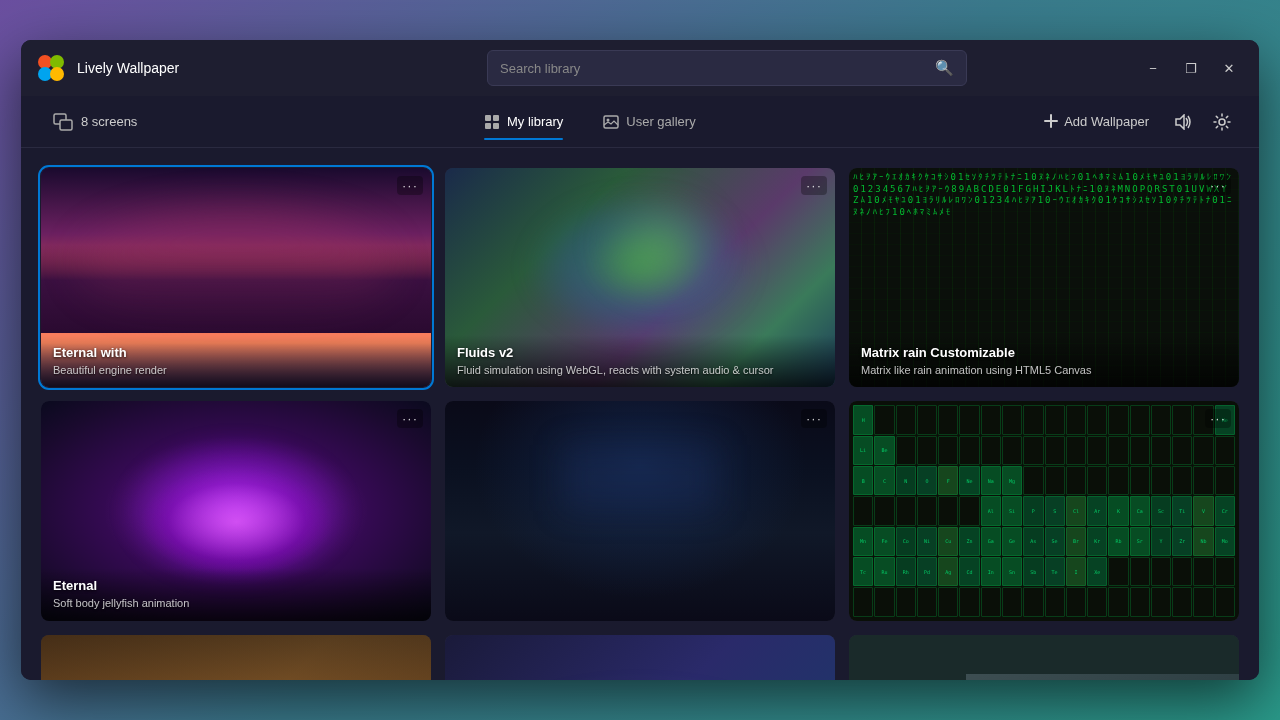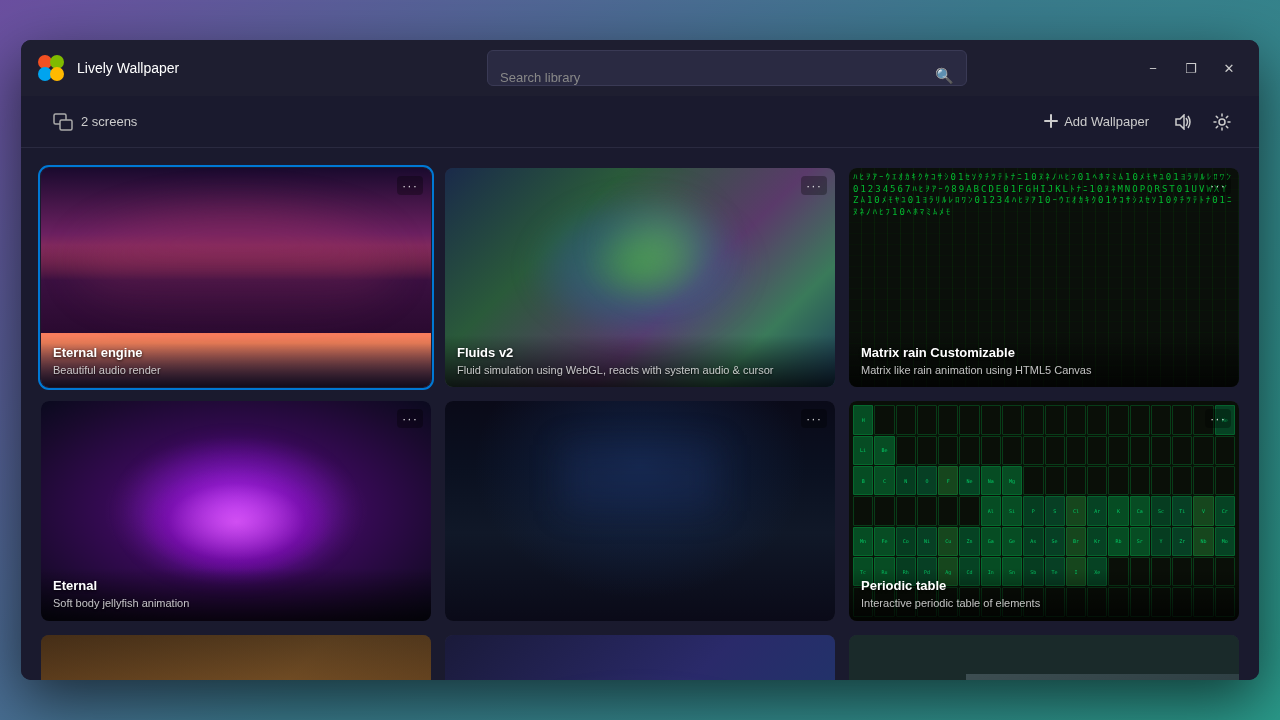--- a/index.html
+++ b/index.html
@@ -49,21 +49,21 @@
       font-size: 14px;
       font-weight: 400;
       margin-right: auto;
       white-space: nowrap;
     }
 
     .search-bar {
       flex: 1;
       max-width: 480px;
       display: flex;
-      align-items: flex-end;
+      align-items: center;
       background: #2a2a42;
       border-radius: 6px;
       padding: 0 12px;
       height: 36px;
       border: 1px solid #3a3a55;
       margin: 0 auto;
     }
 
     .search-bar input {
       background: transparent;
@@ -362,23 +362,42 @@
       <div class="win-btn close">✕</div>
     </div>
   </div>
 
   <div class="toolbar">
     <div class="screens-btn">
       <svg width="20" height="18" viewBox="0 0 20 18" fill="none">
         <rect x="1" y="1" width="12" height="10" rx="1.5" stroke="#aaa" stroke-width="1.5" fill="none"></rect>
         <rect x="7" y="7" width="12" height="10" rx="1.5" stroke="#aaa" stroke-width="1.5" fill="#1a1a2e"></rect>
       </svg>
-      <span>2 screens</span>
+      <span>8 screens</span>
     </div>
 
+    <div class="tabs">
+      <div class="tab active">
+        <svg width="16" height="16" viewBox="0 0 16 16" fill="none">
+          <rect x="1" y="1" width="6" height="6" rx="1" fill="#aaa"></rect>
+          <rect x="9" y="1" width="6" height="6" rx="1" fill="#aaa"></rect>
+          <rect x="1" y="9" width="6" height="6" rx="1" fill="#aaa"></rect>
+          <rect x="9" y="9" width="6" height="6" rx="1" fill="#aaa"></rect>
+        </svg>
+        <span>My library</span>
+      </div>
+      <div class="tab">
+        <svg width="16" height="16" viewBox="0 0 16 16" fill="none">
+          <rect x="1" y="2" width="14" height="12" rx="1.5" stroke="#aaa" stroke-width="1.5" fill="none"></rect>
+          <circle cx="5" cy="6" r="1.5" fill="#aaa"></circle>
+          <path d="M1 11 L5 8 L8 10 L11 7 L15 11" stroke="#aaa" stroke-width="1.2" fill="none"></path>
+        </svg>
+        <span>User gallery</span>
+      </div>
+    </div>
 
     <div class="toolbar-actions">
       <div class="add-wallpaper-btn">
         <svg width="14" height="14" viewBox="0 0 14 14" fill="none">
           <line x1="7" y1="1" x2="7" y2="13" stroke="#ccc" stroke-width="2" stroke-linecap="round"></line>
           <line x1="1" y1="7" x2="13" y2="7" stroke="#ccc" stroke-width="2" stroke-linecap="round"></line>
         </svg>
         <span>Add Wallpaper</span>
       </div>
       <div class="icon-btn">
@@ -400,22 +419,22 @@
   <div class="grid-area">
     <div class="wallpaper-grid">
 
       <div class="wallpaper-card selected">
         <div class="card-bg bg-eternal-light">
           <div style="position:absolute;bottom:30%;left:45%;width:20%;height:15%;background:radial-gradient(circle,#ffdd88 0%,#ff9944 40%,transparent 70%);border-radius:50%;"></div>
           <div style="position:absolute;bottom:25%;left:0;right:0;height:40%;background:linear-gradient(180deg,transparent 0%,#3a1040 40%,#2a0a30 100%);"></div>
           <div style="position:absolute;top:20%;left:10%;width:80%;height:50%;background:linear-gradient(180deg,#9a3060 0%,transparent 100%);border-radius:50%;filter:blur(20px);opacity:0.5;"></div>
         </div>
         <div class="card-overlay">
-          <div class="card-title">Eternal engine</div>
-          <div class="card-desc">Beautiful audio render</div>
+          <div class="card-title">Eternal with</div>
+          <div class="card-desc">Beautiful engine render</div>
         </div>
         <div class="card-menu">···</div>
       </div>
 
       <div class="wallpaper-card">
         <div class="card-bg bg-fluids">
           <div style="position:absolute;top:10%;left:20%;width:60%;height:70%;background:radial-gradient(ellipse,rgba(60,180,80,0.6) 0%,rgba(40,100,160,0.4) 40%,transparent 70%);filter:blur(10px);"></div>
           <div style="position:absolute;top:5%;left:35%;width:40%;height:60%;background:radial-gradient(ellipse,rgba(100,200,80,0.5) 0%,transparent 60%);filter:blur(15px);"></div>
         </div>
         <div class="card-overlay">
@@ -582,24 +601,20 @@
               <div style="border: 1px solid rgba(0, 255, 100, 0.25); border-radius: 1px; font-size: 5px; color: rgb(0, 255, 128); font-family: monospace; display: flex; align-items: center; justify-content: center; background: transparent;"></div>
               <div style="border: 1px solid rgba(0, 255, 100, 0.25); border-radius: 1px; font-size: 5px; color: rgb(0, 255, 128); font-family: monospace; display: flex; align-items: center; justify-content: center; background: transparent;"></div>
               <div style="border: 1px solid rgba(0, 255, 100, 0.25); border-radius: 1px; font-size: 5px; color: rgb(0, 255, 128); font-family: monospace; display: flex; align-items: center; justify-content: center; background: transparent;"></div>
               <div style="border: 1px solid rgba(0, 255, 100, 0.25); border-radius: 1px; font-size: 5px; color: rgb(0, 255, 128); font-family: monospace; display: flex; align-items: center; justify-content: center; background: transparent;"></div>
               <div style="border: 1px solid rgba(0, 255, 100, 0.25); border-radius: 1px; font-size: 5px; color: rgb(0, 255, 128); font-family: monospace; display: flex; align-items: center; justify-content: center; background: transparent;"></div>
               <div style="border: 1px solid rgba(0, 255, 100, 0.25); border-radius: 1px; font-size: 5px; color: rgb(0, 255, 128); font-family: monospace; display: flex; align-items: center; justify-content: center; background: transparent;"></div>
               <div style="border: 1px solid rgba(0, 255, 100, 0.25); border-radius: 1px; font-size: 5px; color: rgb(0, 255, 128); font-family: monospace; display: flex; align-items: center; justify-content: center; background: transparent;"></div>
               <div style="border: 1px solid rgba(0, 255, 100, 0.25); border-radius: 1px; font-size: 5px; color: rgb(0, 255, 128); font-family: monospace; display: flex; align-items: center; justify-content: center; background: transparent;"></div>
             </div>
         </div>
-        <div class="card-overlay">
-          <div class="card-title">Periodic table</div>
-          <div class="card-desc">Interactive periodic table of elements</div>
-        </div>
         <div class="card-menu">···</div>
       </div>
 
       <div class="wallpaper-card" style="aspect-ratio:16/8;">
         <div class="card-bg bg-bottom1">
           <div style="position:absolute;top:0;left:0;right:0;bottom:0;background:linear-gradient(135deg,rgba(80,50,20,0.5) 0%,rgba(150,100,40,0.3) 50%,rgba(80,50,20,0.5) 100%);"></div>
         </div>
       </div>
 
       <div class="wallpaper-card" style="aspect-ratio:16/8;">

